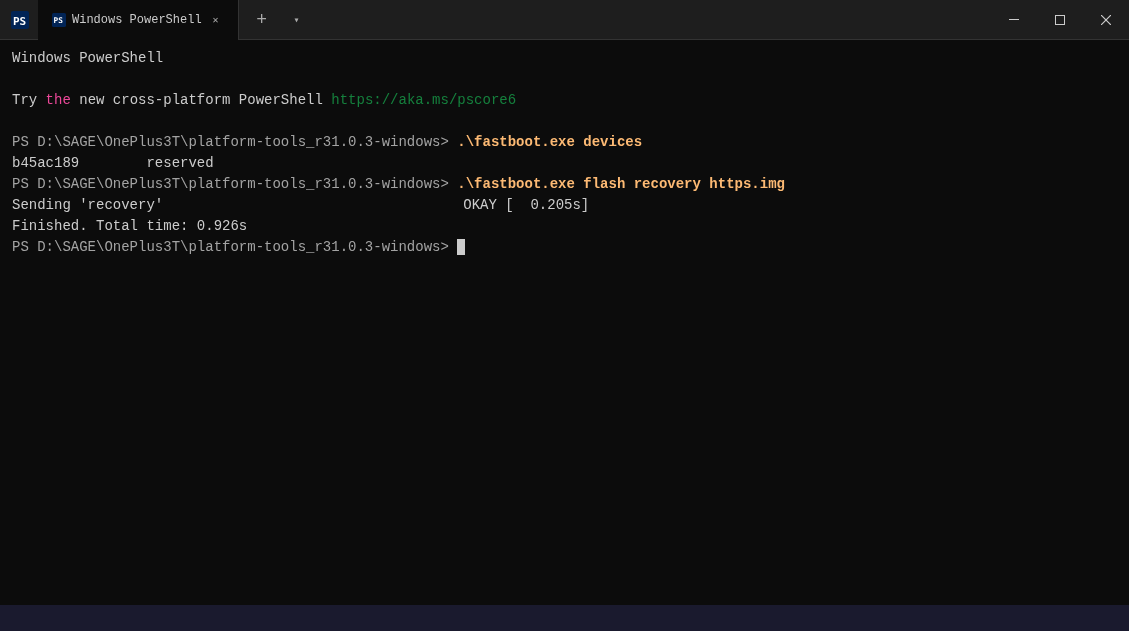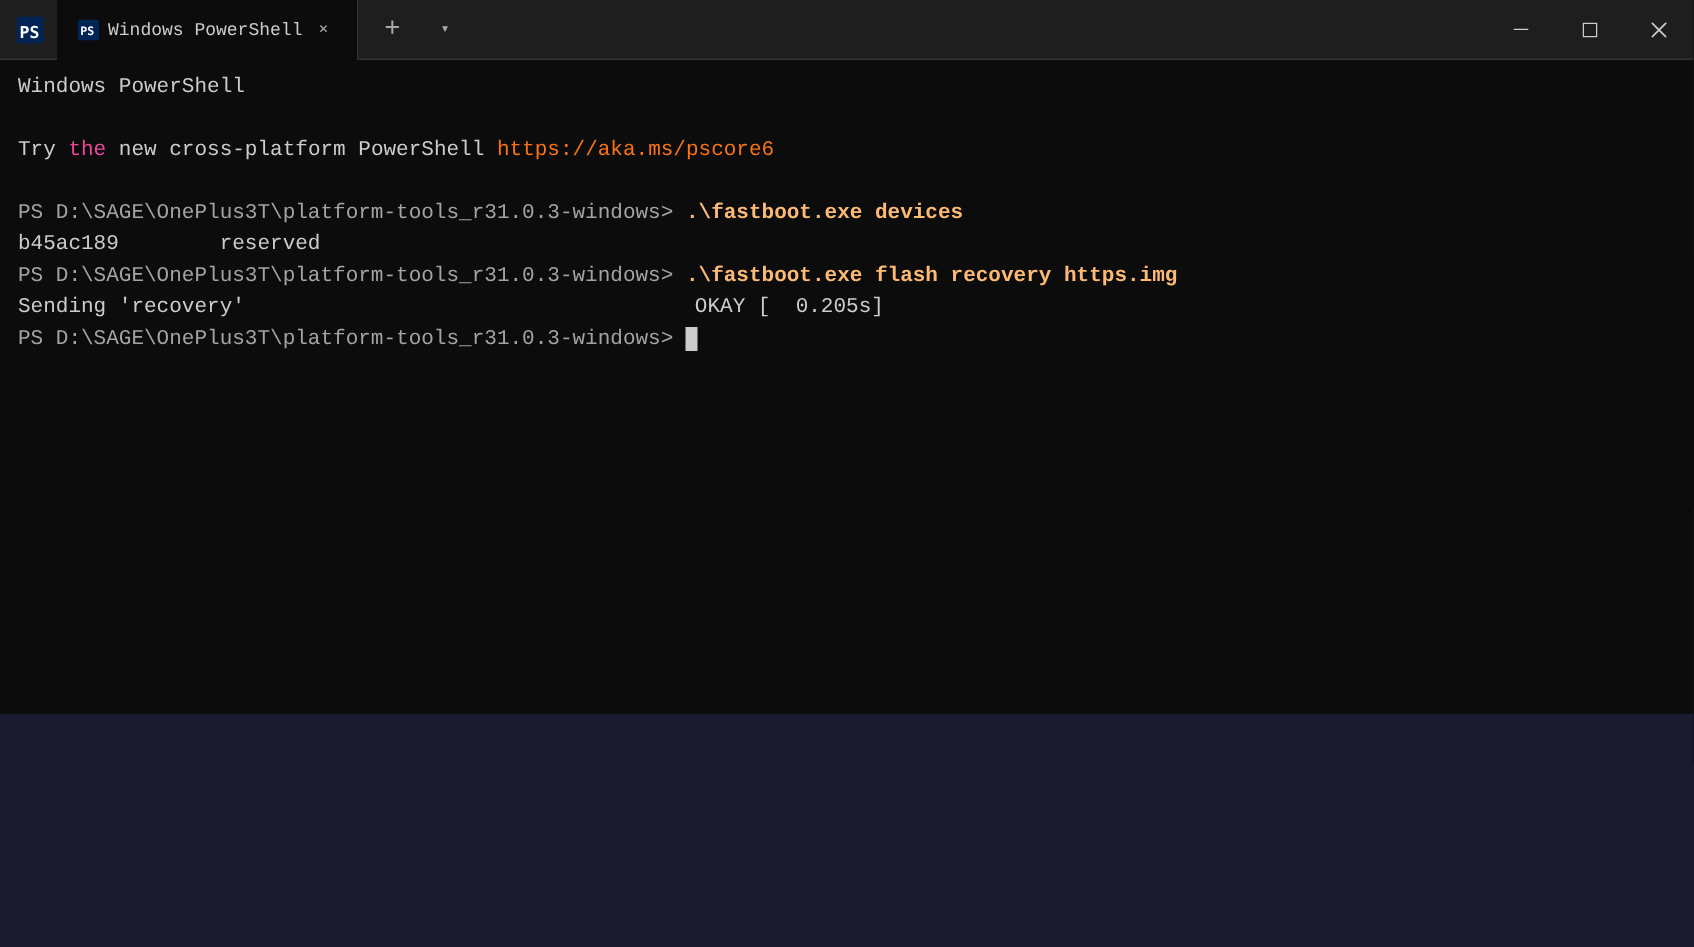--- a/index.html
+++ b/index.html
@@ -11,21 +11,21 @@
     body {
       width: 1129px;
       height: 631px;
       background: #1a1a2e;
       font-family: 'Consolas', 'Courier New', monospace;
       overflow: hidden;
     }
 
     .window {
       width: 1129px;
-      height: 476px;
+      height: 605px;
       display: flex;
       flex-direction: column;
       background: #0c0c0c;
     }
 
     .title-bar {
       height: 40px;
       background: #1e1e1e;
       display: flex;
       align-items: center;
@@ -136,21 +136,21 @@
     .terminal-line .cmd-path {
       color: #a3a3a3;
     }
 
     .terminal-line .cmd-exe {
       font-weight: bold;
       color: #fdba74;
     }
 
     .terminal-line .link {
-      color: #f97316;
+      color: #15803d;
     }
 
     .cursor {
       display: inline-block;
       width: 8px;
       height: 16px;
       background: #cccccc;
       vertical-align: text-bottom;
       animation: blink 1s step-end infinite;
     }
@@ -211,15 +211,16 @@
 
   <div class="terminal-body">
     <div class="terminal-line">Windows PowerShell</div>
     <div class="terminal-line">&nbsp;</div>
     <div class="terminal-line">Try <span style="color:#ec4899">the</span> new cross-platform PowerShell <span class="link">https://aka.ms/pscore6</span></div>
     <div class="terminal-line">&nbsp;</div>
     <div class="terminal-line"><span class="cmd-path">PS D:\SAGE\OnePlus3T\platform-tools_r31.0.3-windows&gt; </span><span class="cmd-exe">.\fastboot.exe devices</span></div>
     <div class="terminal-line">b45ac189        reserved</div>
     <div class="terminal-line"><span class="cmd-path">PS D:\SAGE\OnePlus3T\platform-tools_r31.0.3-windows&gt; </span><span class="cmd-exe">.\fastboot.exe flash recovery https.img</span></div>
     <div class="terminal-line"><span>Sending 'recovery'</span><span style="padding-left: 300px">OKAY [  0.205s]</span></div>
+    <div class="terminal-line">Finished. Total time: 0.926s</div>
     <div class="terminal-line"><span class="cmd-path">PS D:\SAGE\OnePlus3T\platform-tools_r31.0.3-windows&gt; </span><span class="cursor"></span></div>
   </div>
 </div>
 
 </body></html>

